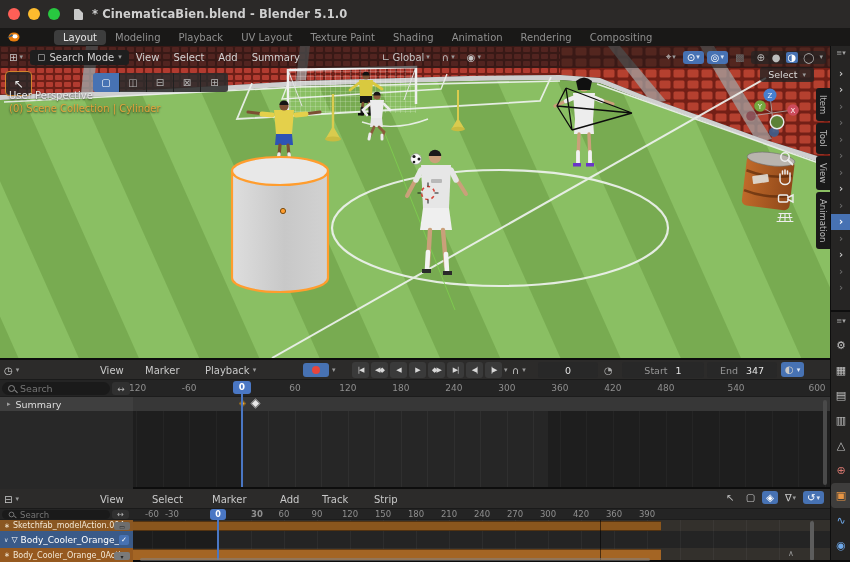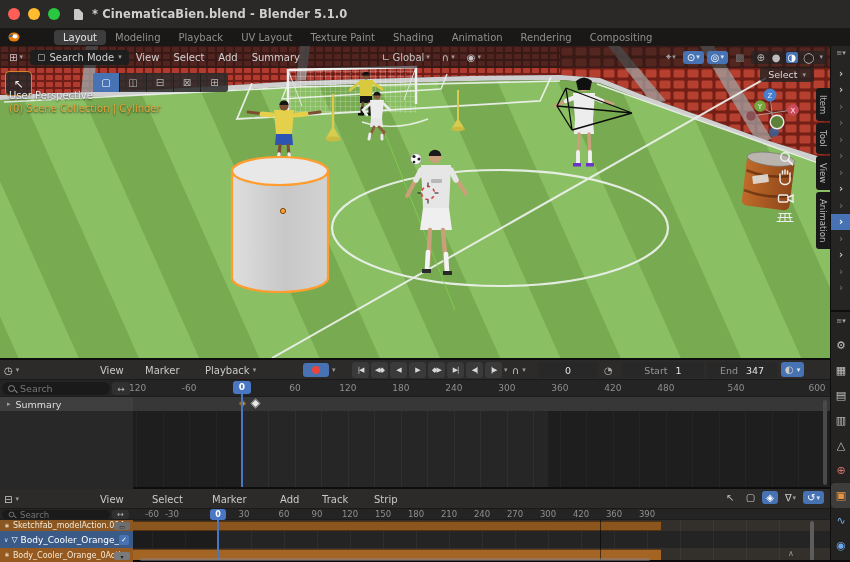--- a/index.html
+++ b/index.html
@@ -559,21 +559,21 @@
             </div>
           <div class="dimov" id="nla-dimL" style="top: 11px; height: 42px; left: 133px; width: 85px;"></div>
 
           <div class="strip" style="top:11.5px;height:10px;background:#8a561d"></div>
           <div class="strip" style="top:40px;height:12px;background:#a46524"></div>
           <div id="nla-endline" style="position: absolute; top: 11px; height: 42px; width: 1.5px; background: rgba(0, 0, 0, 0.55); left: 599.7px;"></div>
 
           <div id="nla-ruler">
               <span class="tick" style="left: 152px;">-60</span>
               <span class="tick" style="left: 172px;">-30</span>
-              <span class="tick" style="left: 244px;">30</span>
+              <span class="tick" style="left: 257px; font-weight: bold;">30</span>
               <span class="tick" style="left: 284px;">60</span>
               <span class="tick" style="left: 317px;">90</span>
               <span class="tick" style="left: 350px;">120</span>
               <span class="tick" style="left: 383px;">150</span>
               <span class="tick" style="left: 416px;">180</span>
               <span class="tick" style="left: 449px;">210</span>
               <span class="tick" style="left: 482px;">240</span>
               <span class="tick" style="left: 515px;">270</span>
               <span class="tick" style="left: 548px;">300</span>
               <span class="tick" style="left: 581px;">420</span>

